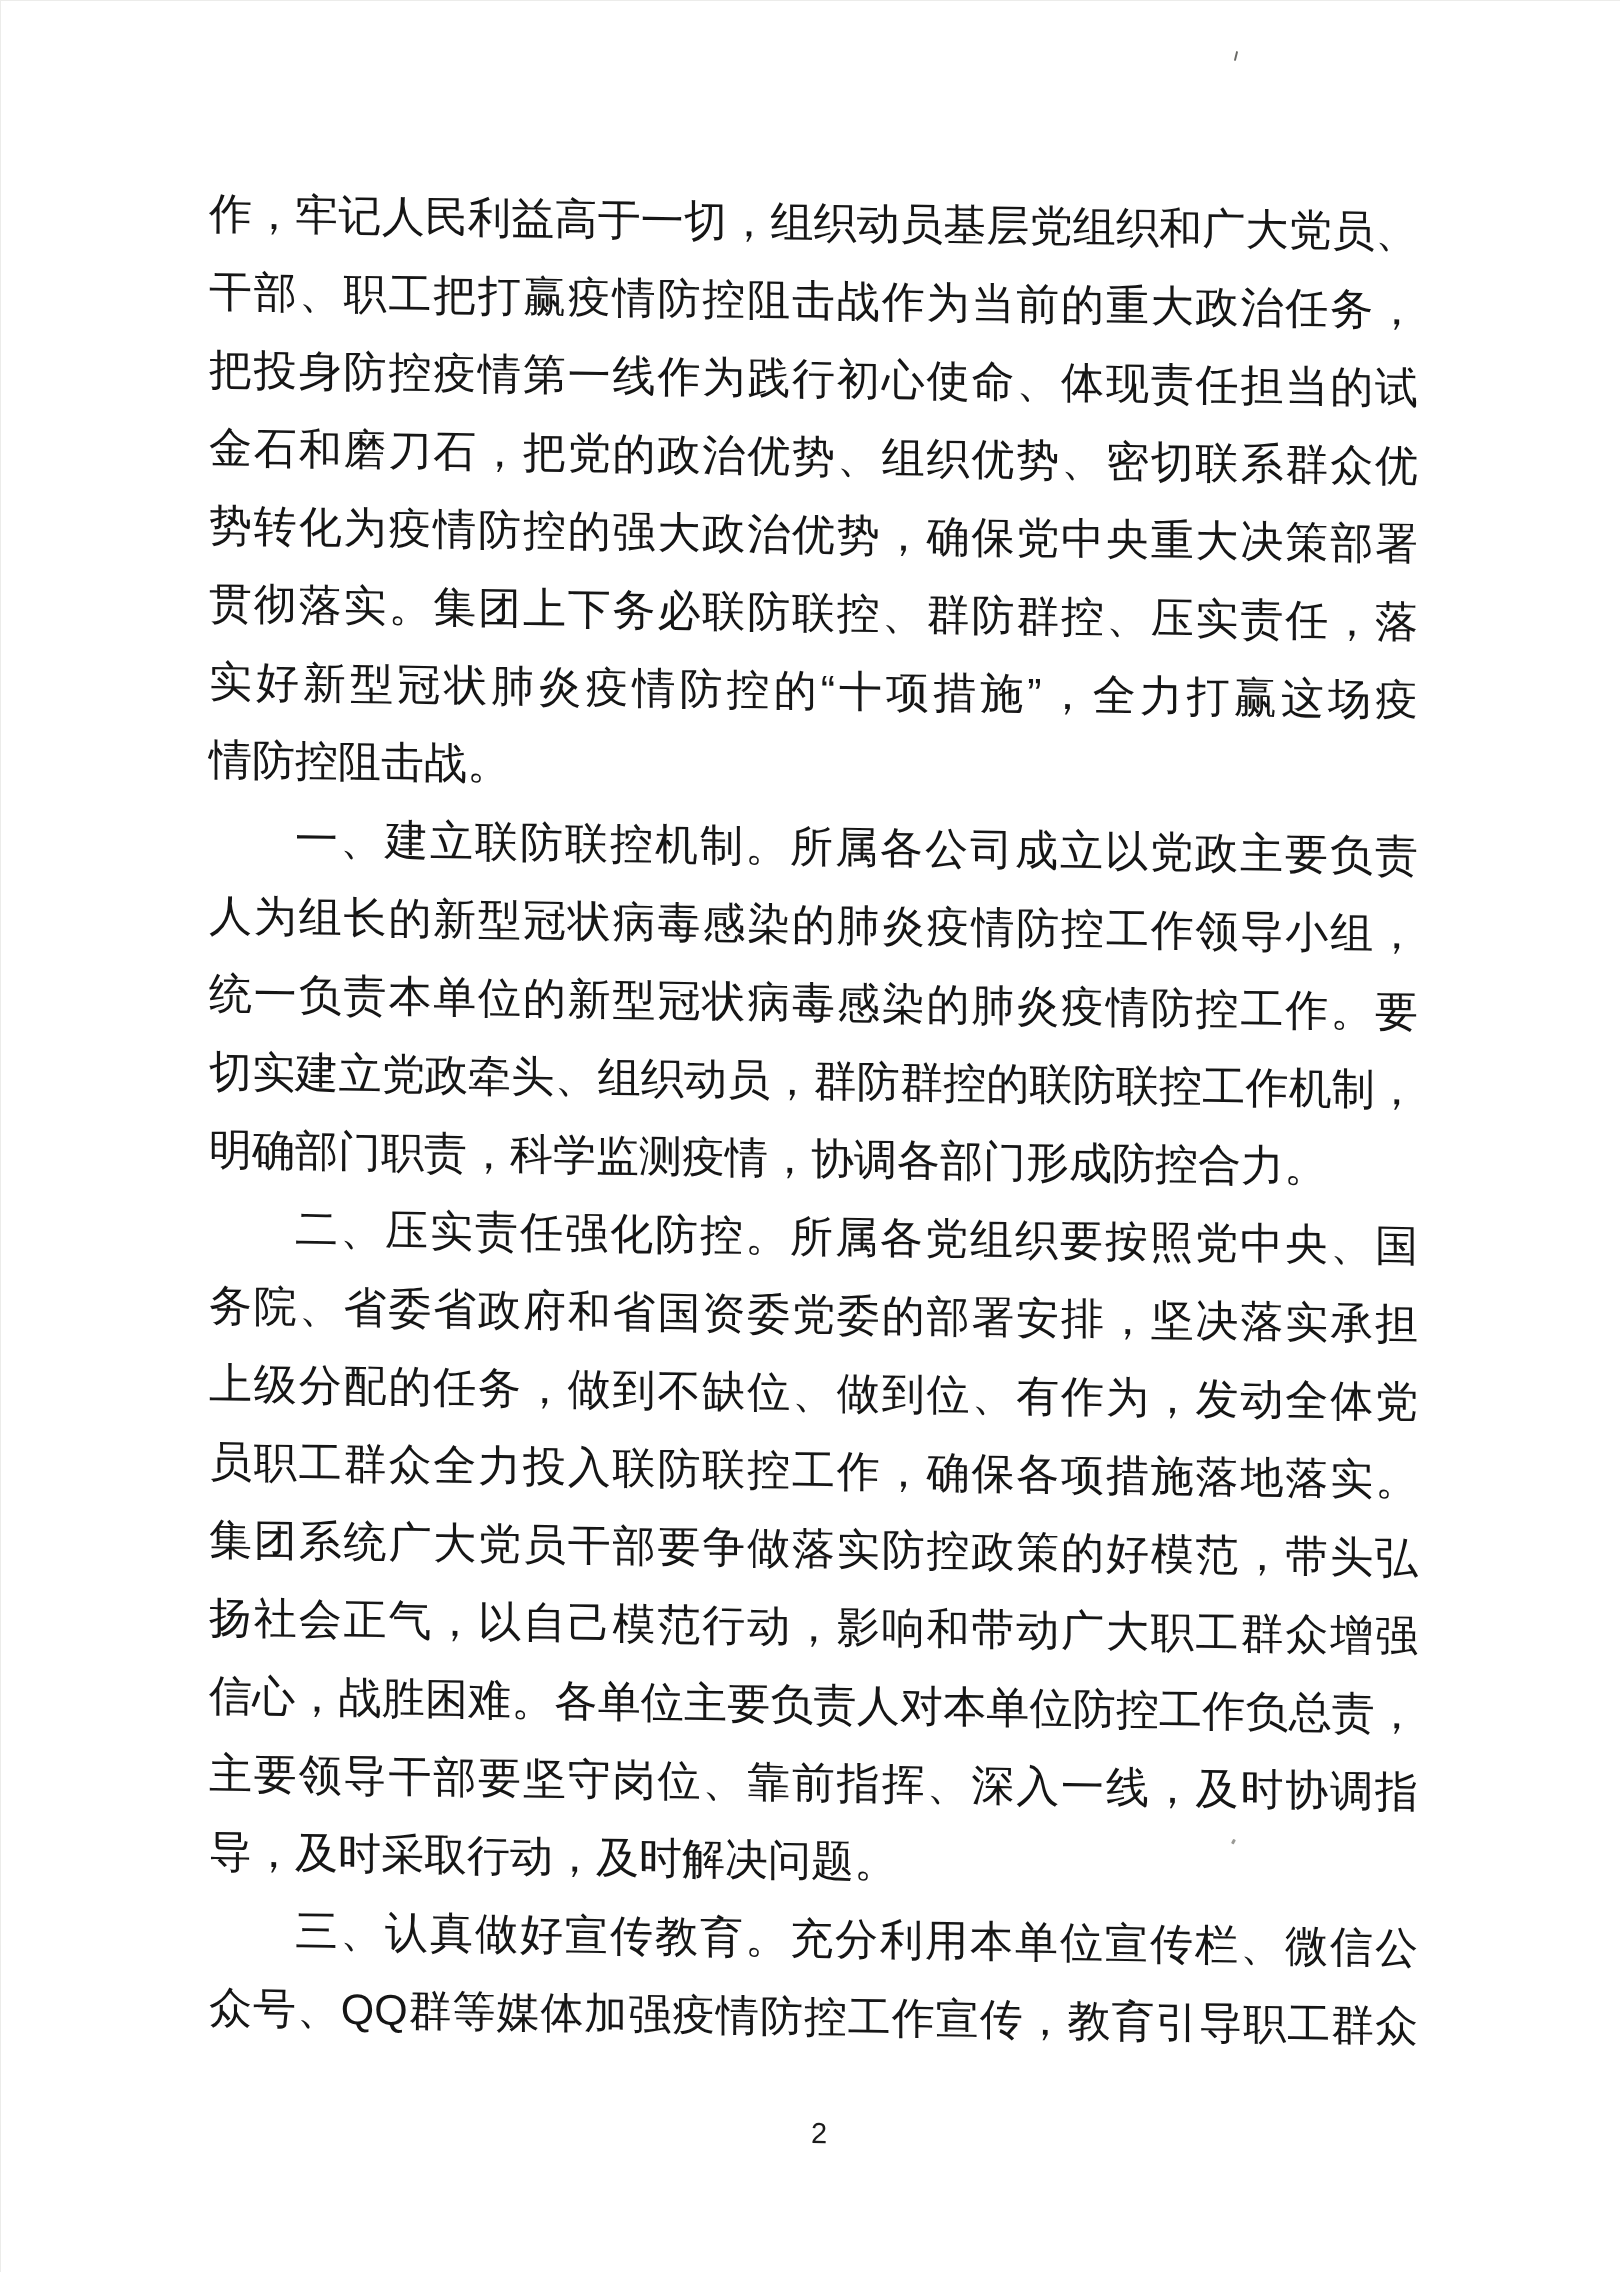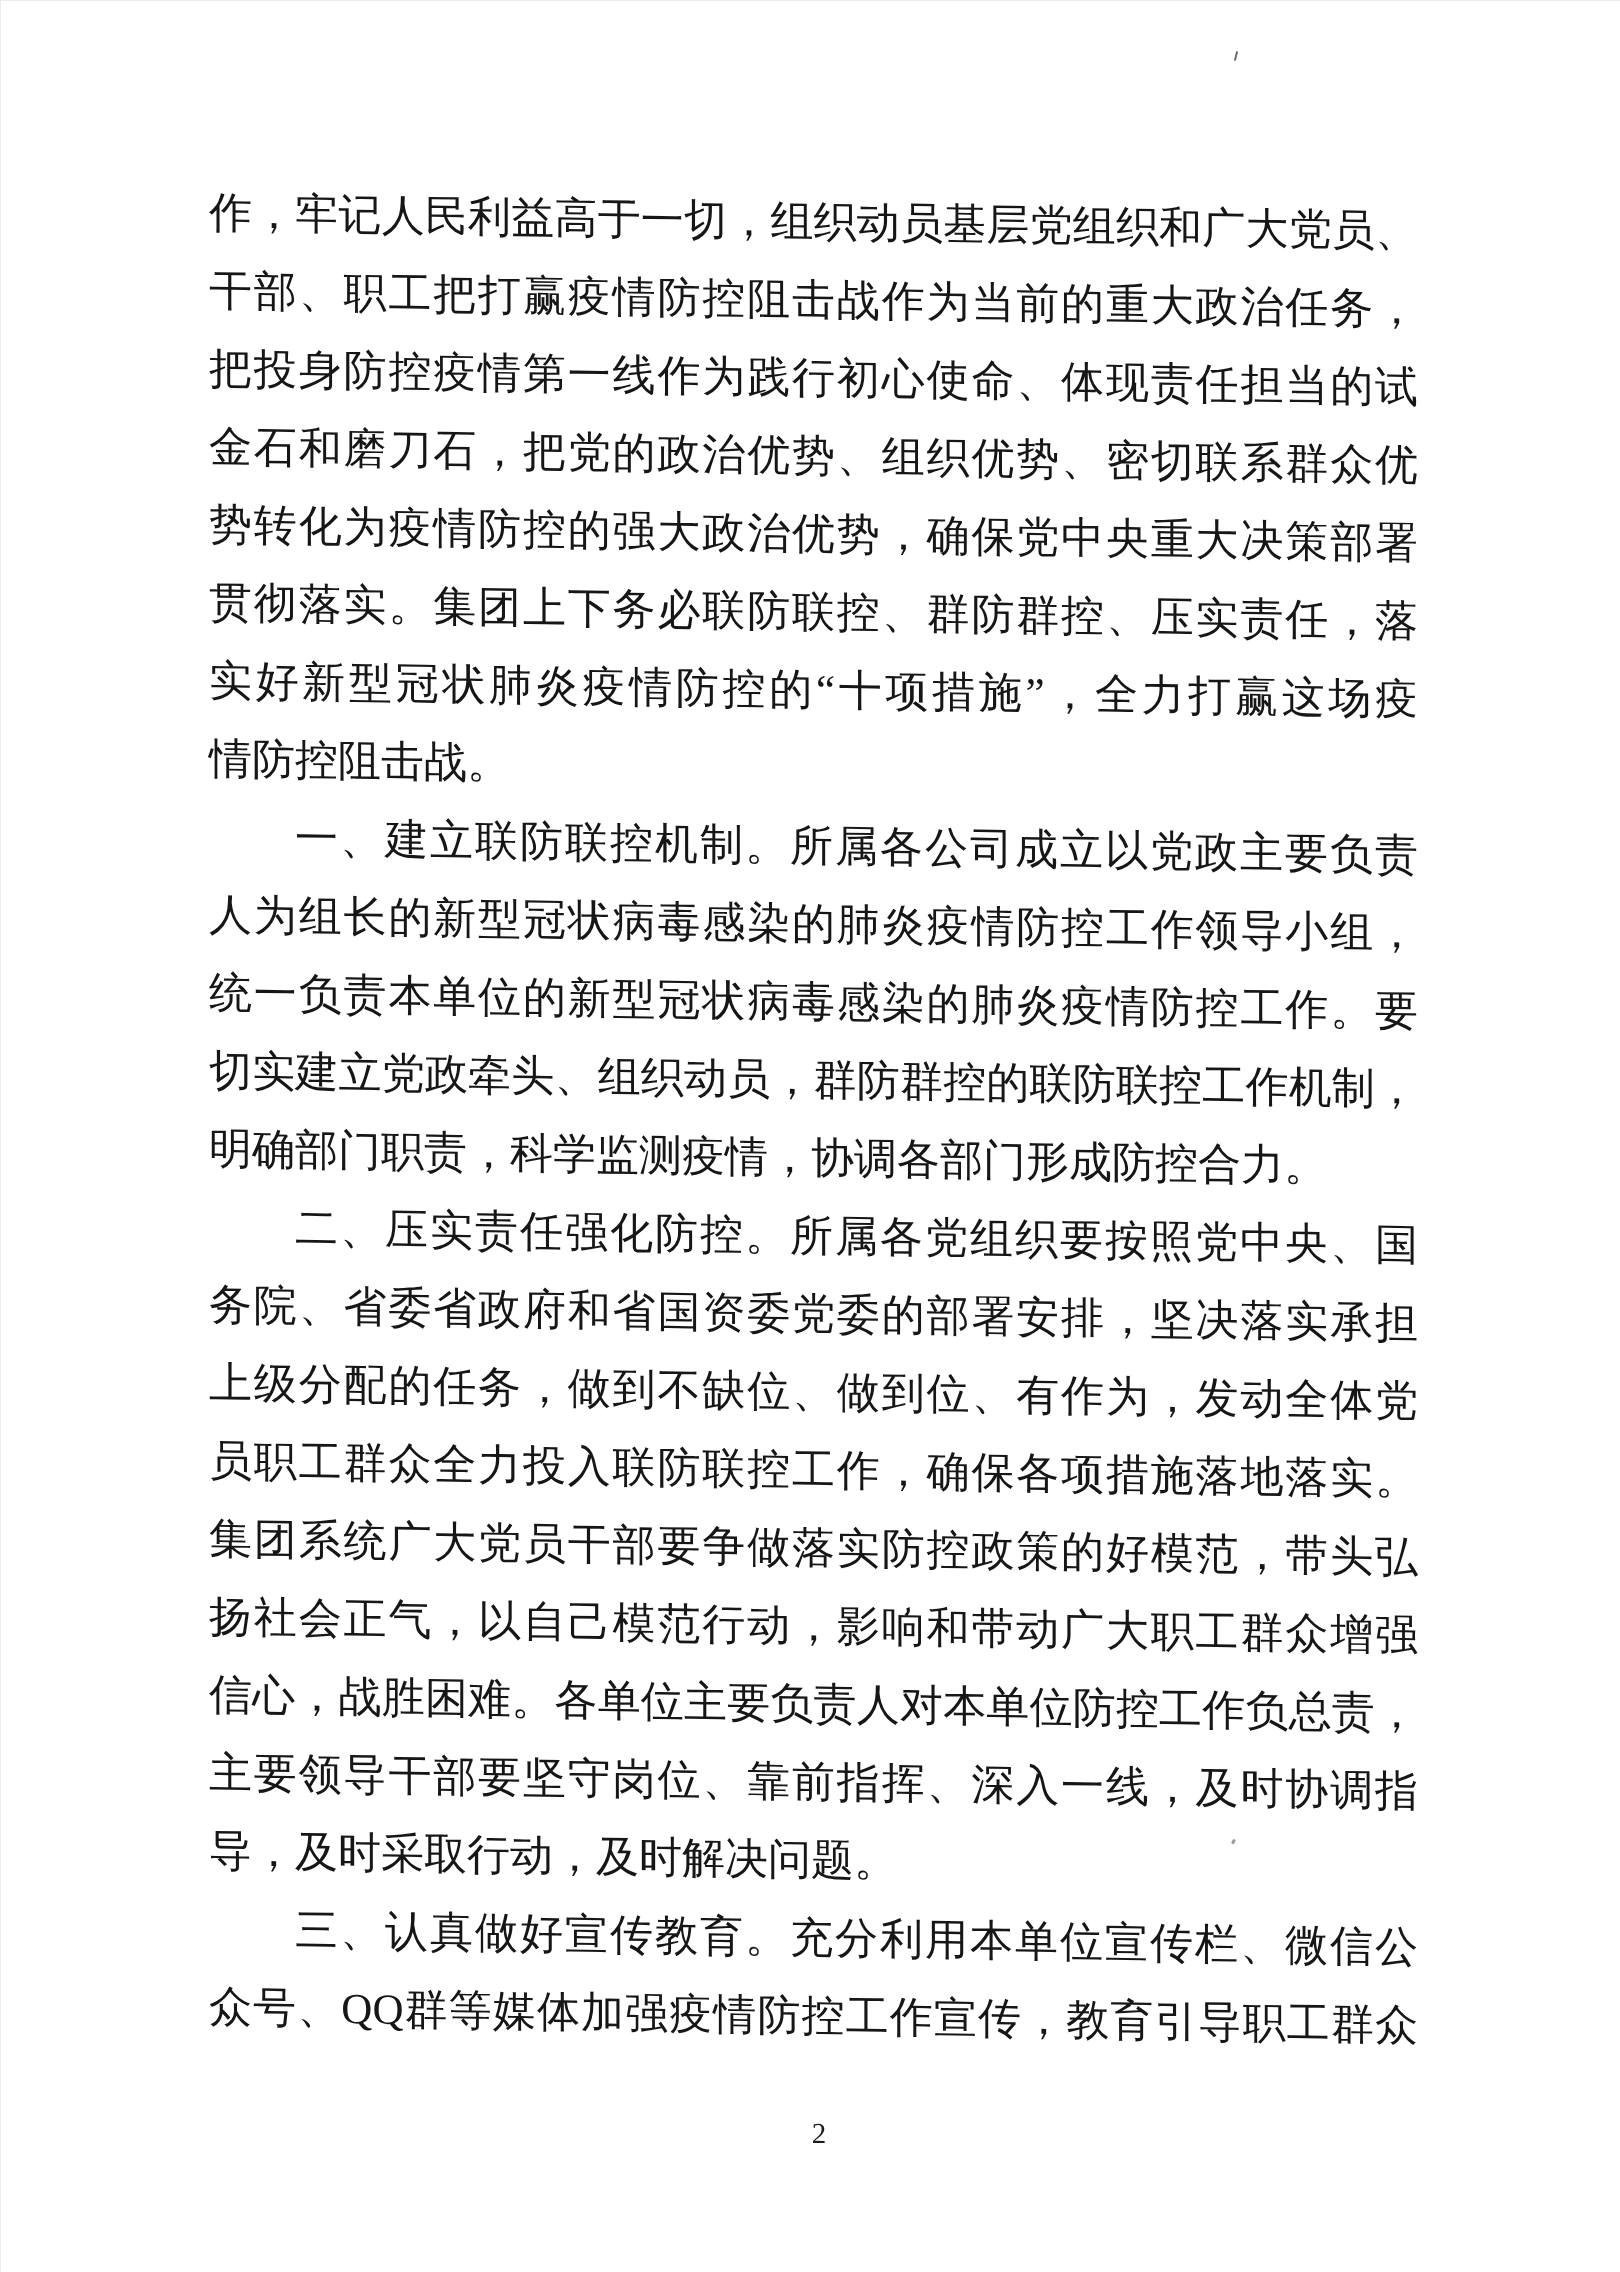--- a/index.html
+++ b/index.html
@@ -7,21 +7,21 @@
     padding: 0;
     background: #ffffff;
   }
   .page {
     position: relative;
     width: 1621px;
     height: 2273px;
     background: #ffffff;
     overflow: hidden;
     box-shadow: inset 0 0 0 1px #ececea;
-    font-family: Liberation Serif, serif;
+    font-family: Liberation Sans, sans-serif;
     color: #161616;
   }
   .text-block {
     position: absolute;
     left: 209px;
     top: 174px;
     width: 1209px;
     transform: skewY(0.88deg);
     transform-origin: 0 0;
     font-size: 43px;

